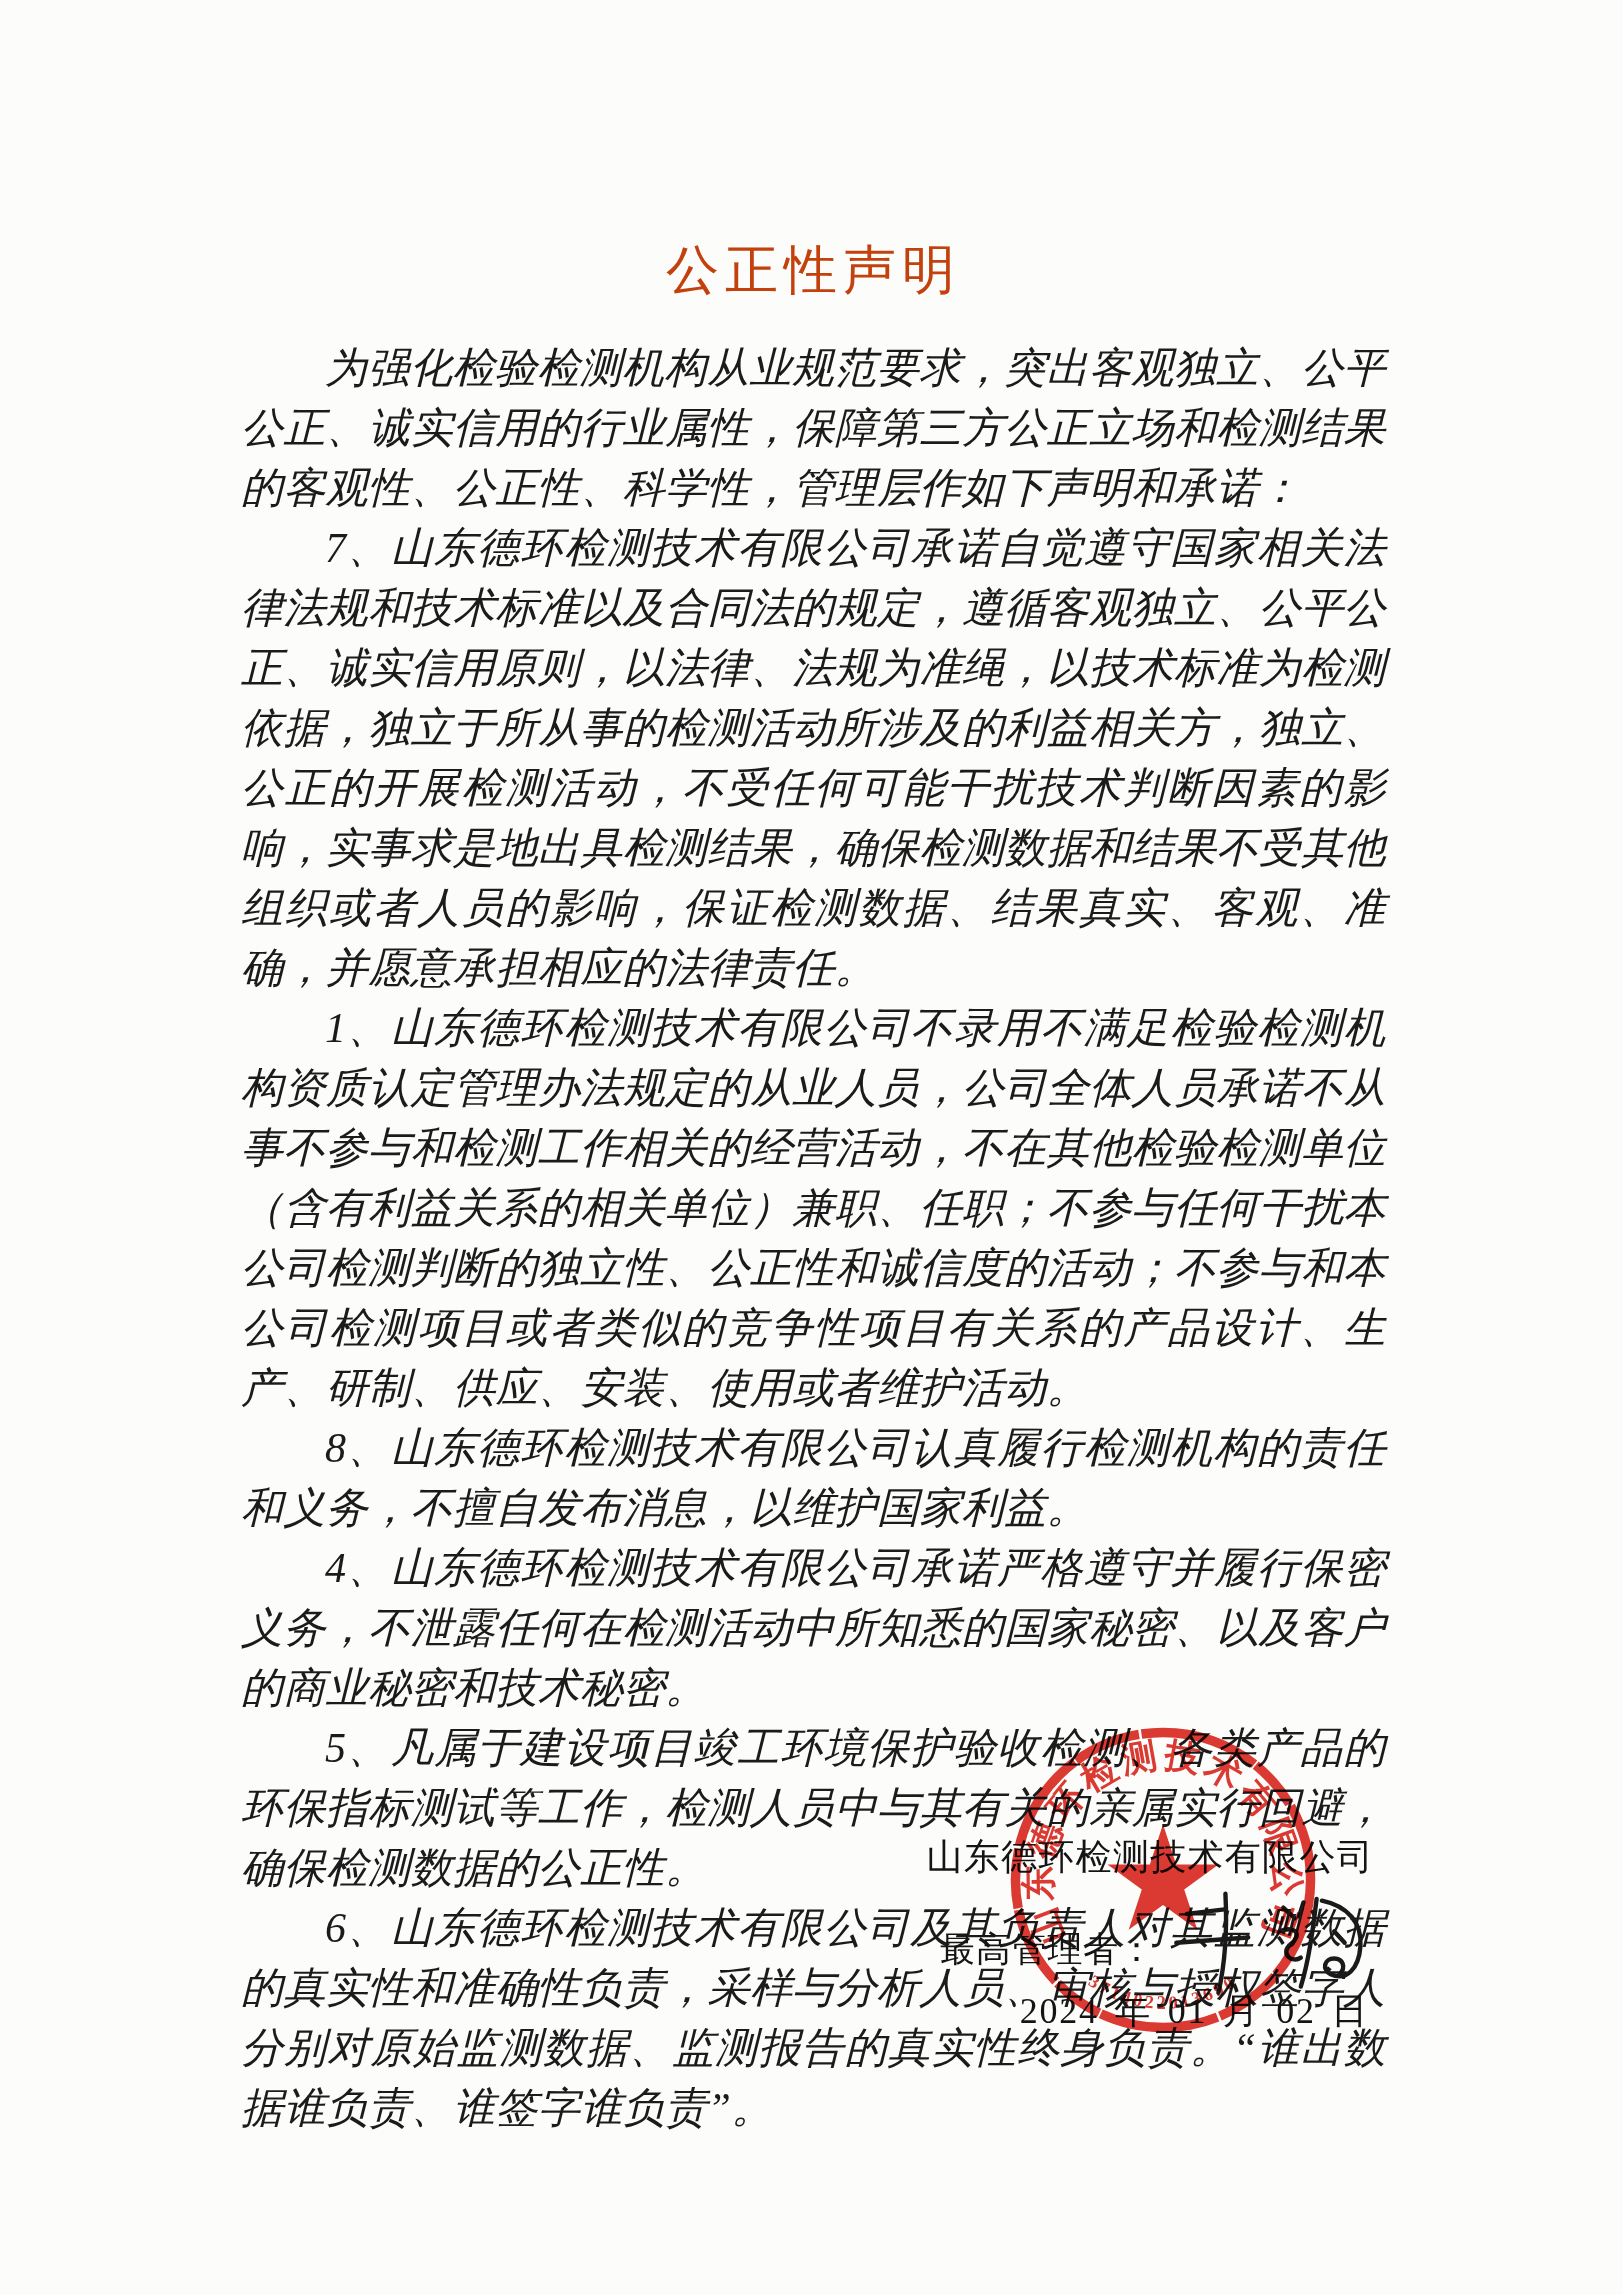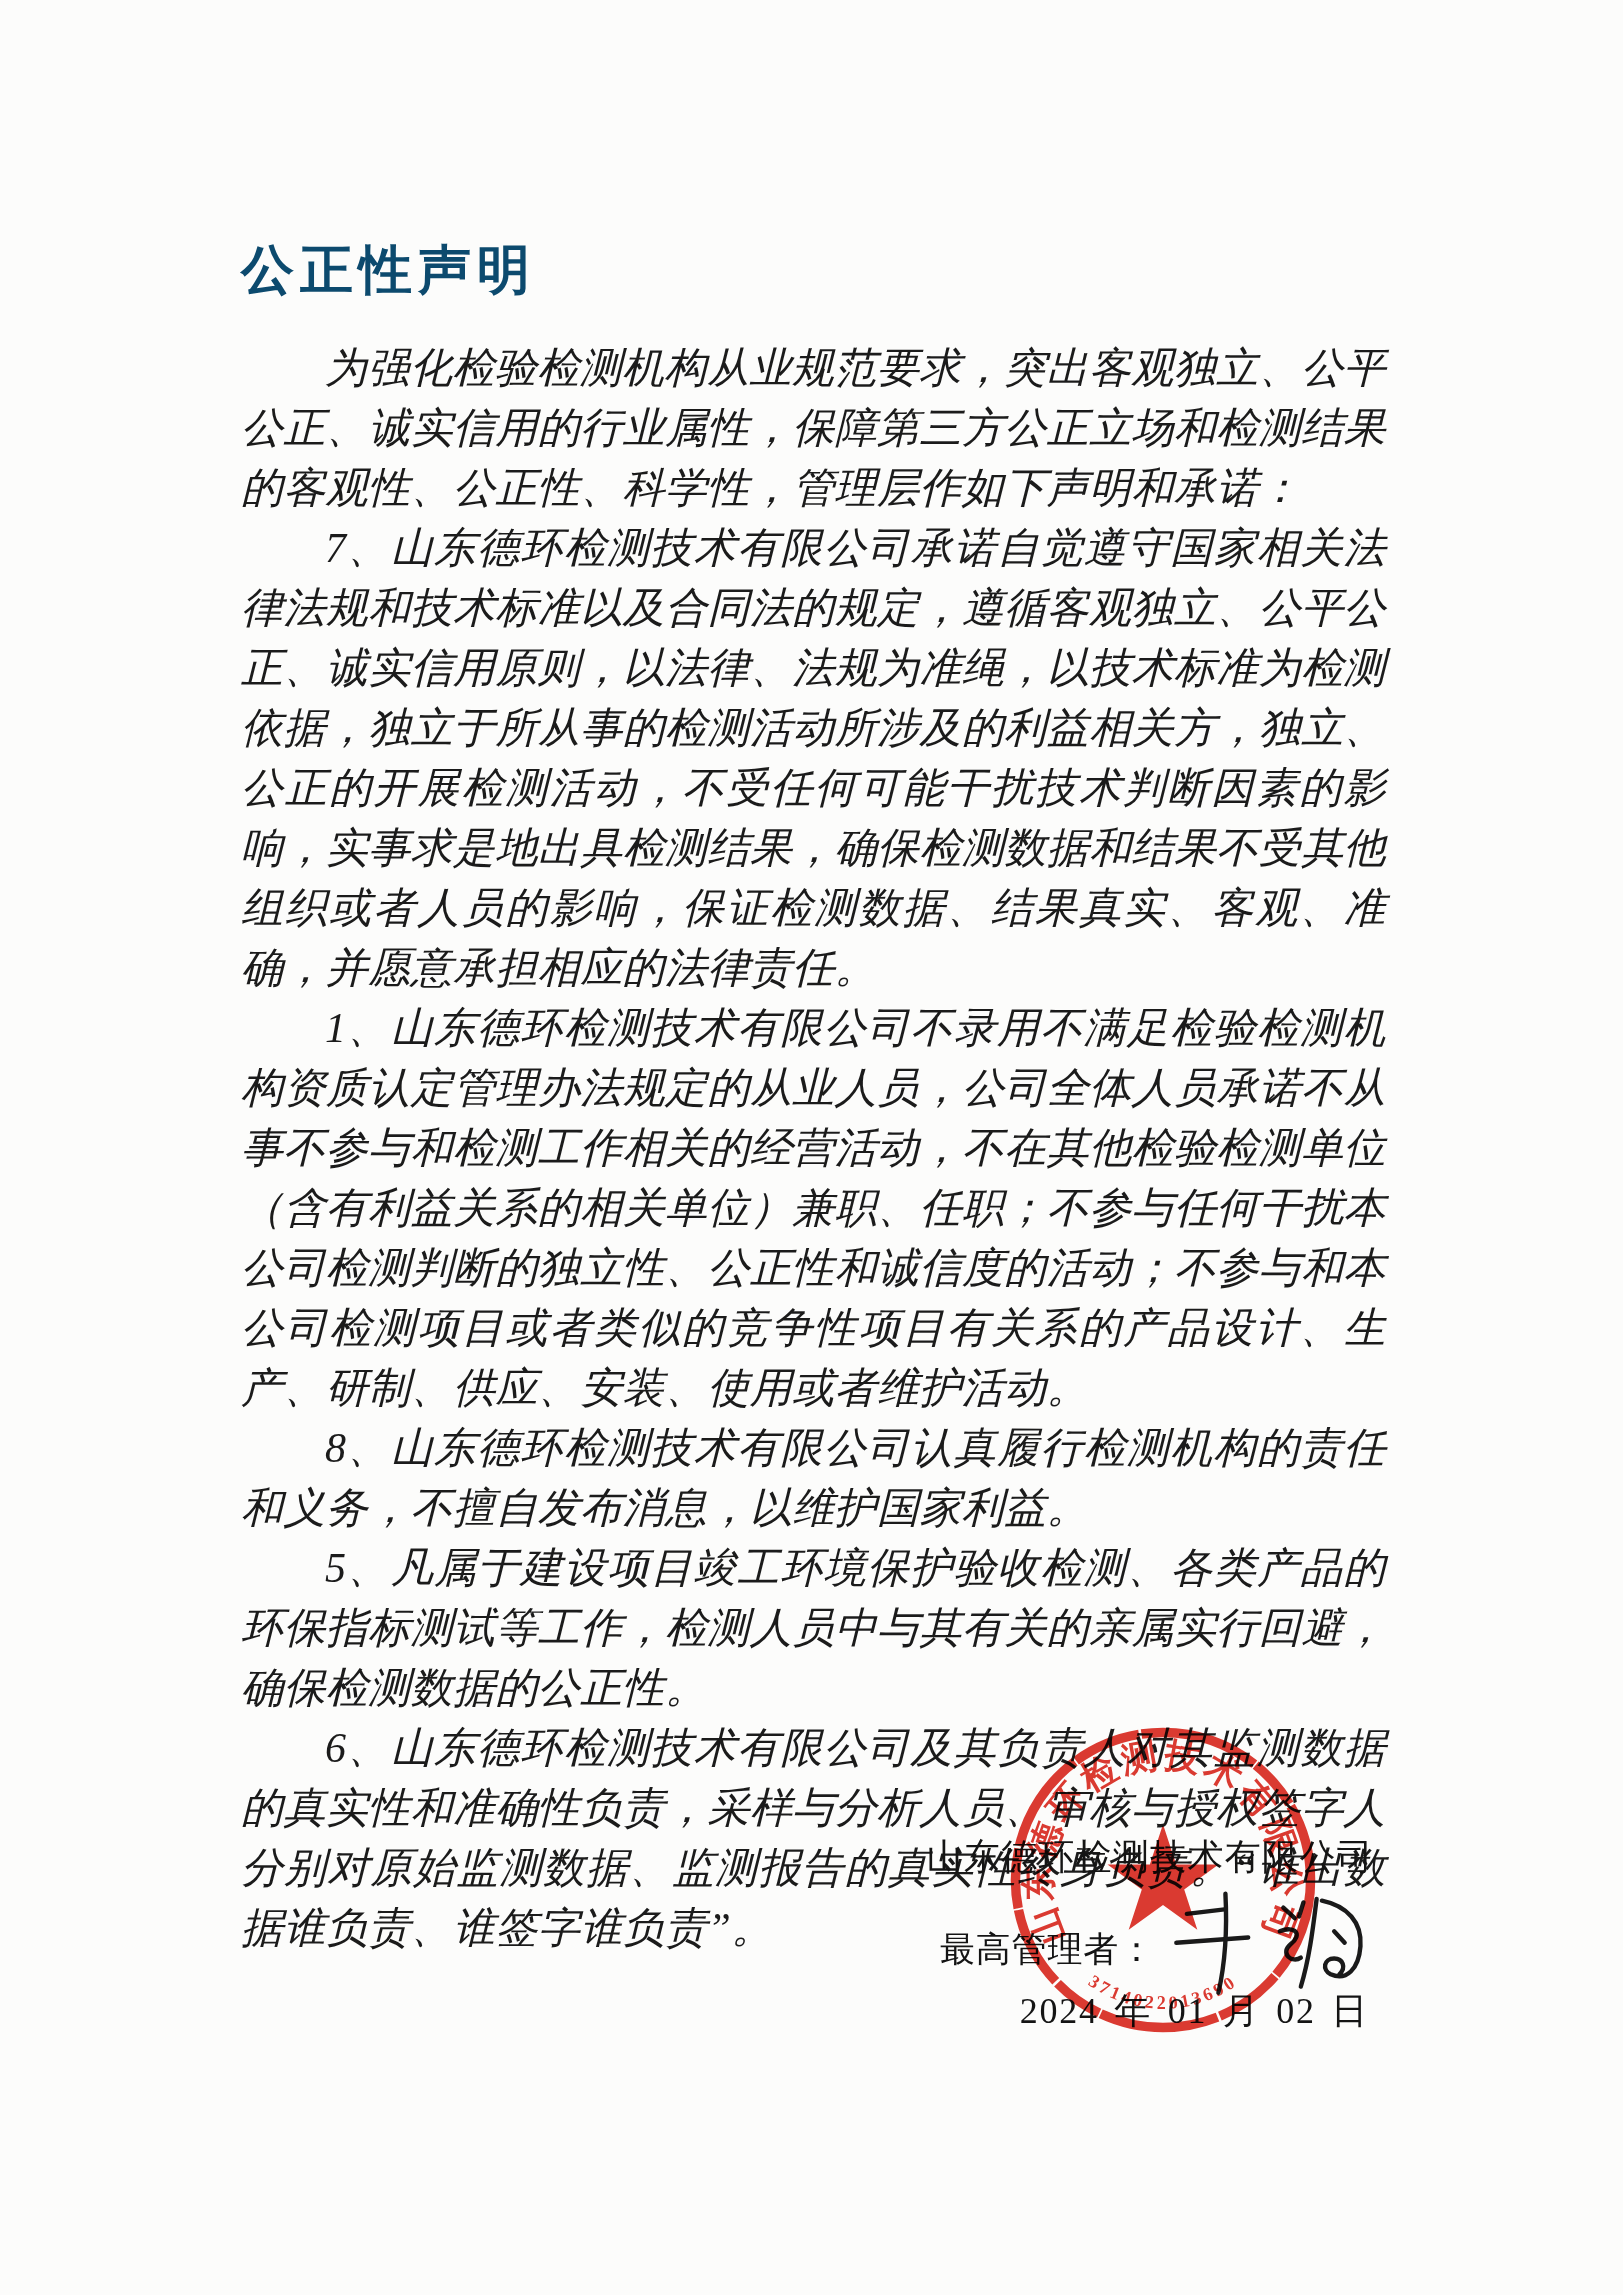--- a/index.html
+++ b/index.html
@@ -10,23 +10,24 @@
     box-sizing:border-box;
     padding:239px 237px 0 241px;
     font-family:"Liberation Serif","DejaVu Serif",serif;
     color:#1b1b1b;
     overflow:hidden;
   }
   h1.doc-title{
     margin:0;
     font-size:53px;
     line-height:63px;
-    font-weight:bold;
+    font-weight:normal;
+    text-align:center;
     letter-spacing:6px;
-    color:#0c4a6e;
+    color:#c2410c;
   }
   .body-text{
     margin-top:36px;
     font-size:42px;
     line-height:60px;
     text-align:justify;
     text-justify:inter-ideograph;
     letter-spacing:0.4px;
     font-style:italic;
   }
@@ -61,20 +62,21 @@
 
 <div class="page">
 
   <h1 class="doc-title">公正性声明</h1>
 
   <div class="body-text">
     <p>为强化检验检测机构从业规范要求，突出客观独立、公平公正、诚实信用的行业属性，保障第三方公正立场和检测结果的客观性、公正性、科学性，管理层作如下声明和承诺：</p>
     <p>7、山东德环检测技术有限公司承诺自觉遵守国家相关法律法规和技术标准以及合同法的规定，遵循客观独立、公平公正、诚实信用原则，以法律、法规为准绳，以技术标准为检测依据，独立于所从事的检测活动所涉及的利益相关方，独立、公正的开展检测活动，不受任何可能干扰技术判断因素的影响，实事求是地出具检测结果，确保检测数据和结果不受其他组织或者人员的影响，保证检测数据、结果真实、客观、准确，并愿意承担相应的法律责任。</p>
     <p>1、山东德环检测技术有限公司不录用不满足检验检测机构资质认定管理办法规定的从业人员，公司全体人员承诺不从事不参与和检测工作相关的经营活动，不在其他检验检测单位（含有利益关系的相关单位）兼职、任职；不参与任何干扰本公司检测判断的独立性、公正性和诚信度的活动；不参与和本公司检测项目或者类似的竞争性项目有关系的产品设计、生产、研制、供应、安装、使用或者维护活动。</p>
     <p>8、山东德环检测技术有限公司认真履行检测机构的责任和义务，不擅自发布消息，以维护国家利益。</p>
+    <p>4、山东德环检测技术有限公司承诺严格遵守并履行保密义务，不泄露任何在检测活动中所知悉的国家秘密、以及客户的商业秘密和技术秘密。</p>
     <p>5、凡属于建设项目竣工环境保护验收检测、各类产品的环保指标测试等工作，检测人员中与其有关的亲属实行回避，确保检测数据的公正性。</p>
     <p>6、山东德环检测技术有限公司及其负责人对其监测数据的真实性和准确性负责，采样与分析人员、审核与授权签字人分别对原始监测数据、监测报告的真实性终身负责。“谁出数据谁负责、谁签字谁负责”。</p>
   </div>
 
   <div class="abs company-line">山东德环检测技术有限公司</div>
 
   <div class="abs signer-row">最高管理者：</div>
 
   <svg class="sig" viewBox="0 0 260 140" fill="none" stroke="#1a1a1a" stroke-width="5" stroke-linecap="round" stroke-linejoin="round">
     <path d="M42,35 L85,30"></path>

